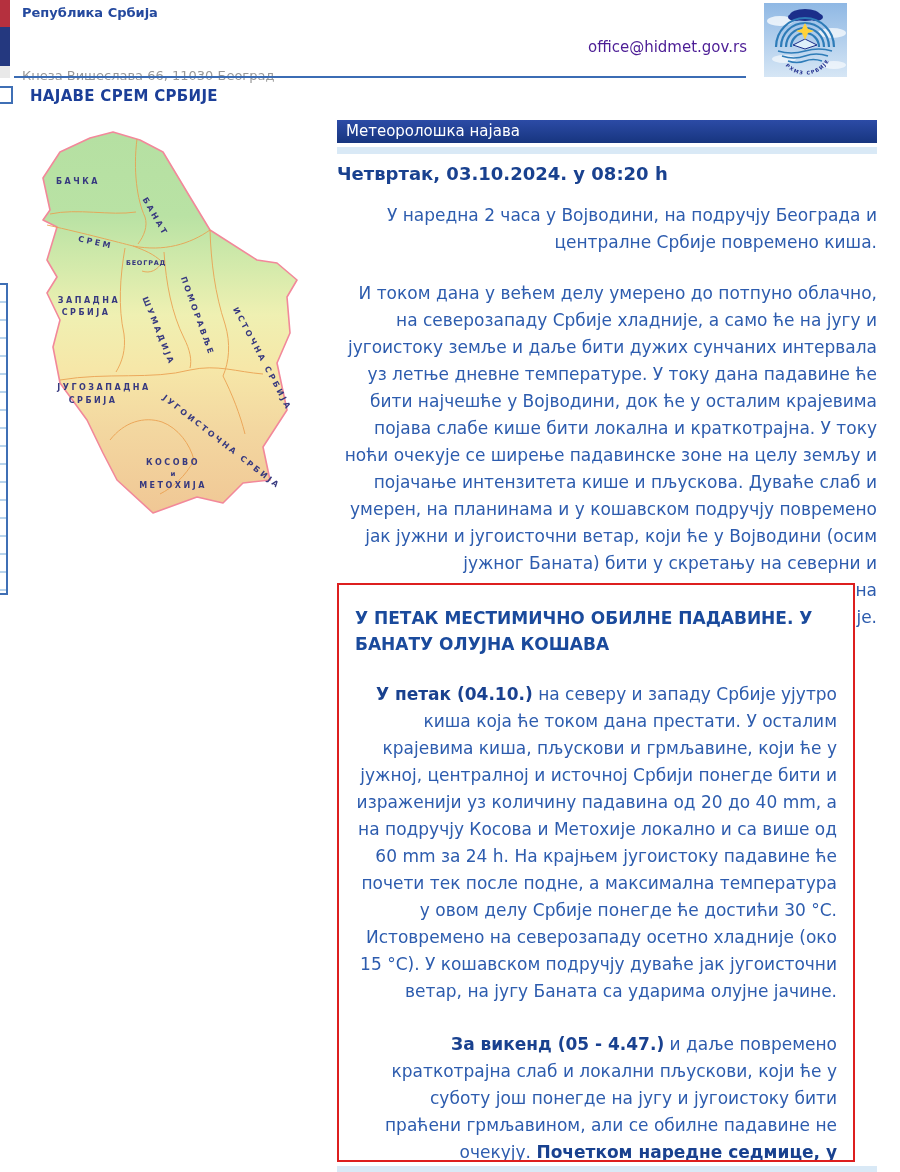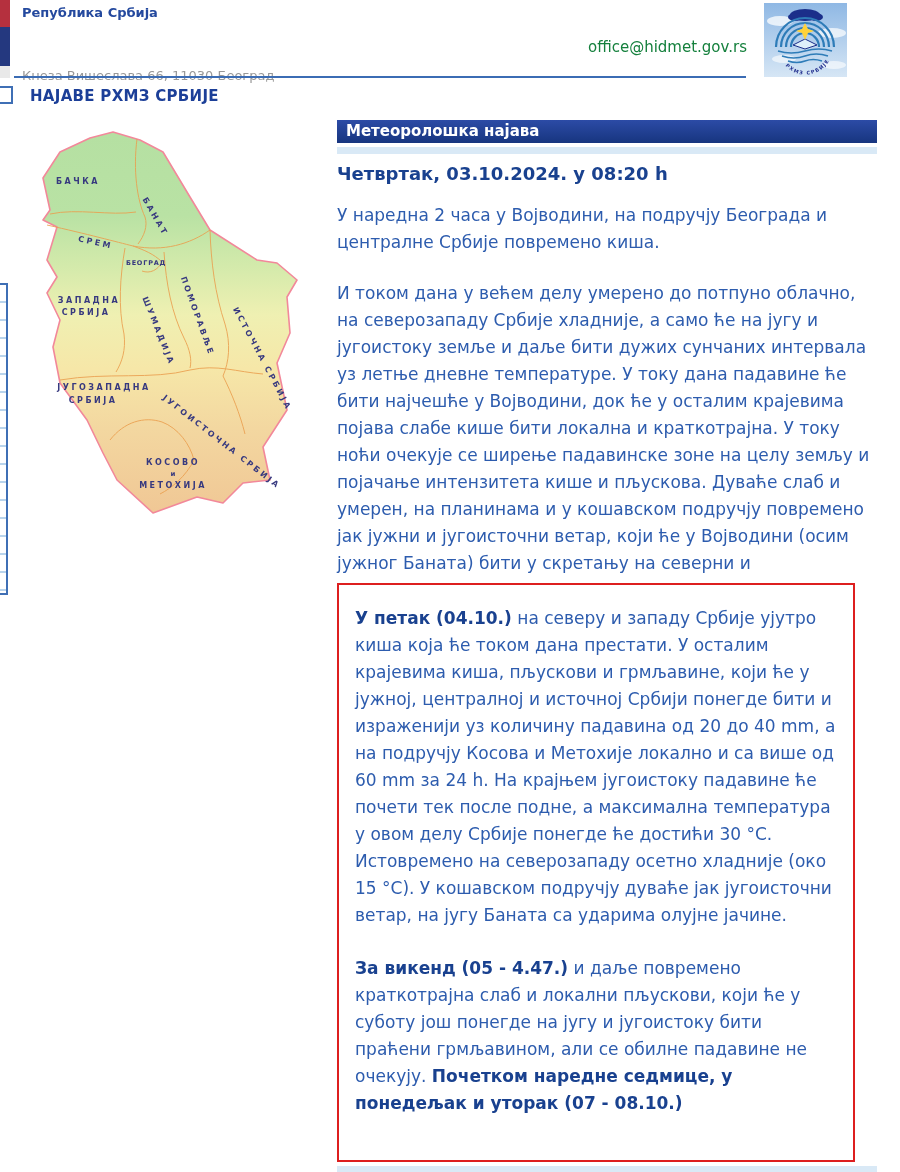--- a/index.html
+++ b/index.html
@@ -13,40 +13,40 @@
   .cut-box { position:absolute; left:0; top:86px; width:13px; height:18px;
     border:2px solid #3f6fb5; border-left:none; background:#fff; }
   .cut-table { position:absolute; left:0; top:283px; width:8px; height:312px;
     border:2px solid #3f6fb5; border-left:none;
     background:repeating-linear-gradient(180deg,#ffffff 0 16px,#b9d4ec 16px 18px); }
 
   
   .country { position:absolute; left:22px; top:5px; font-size:13px; font-weight:bold; color:#24499e; }
   .org { position:absolute; left:22px; top:22px; font-size:22px; font-weight:bold; color:#1d64b5; letter-spacing:-0.2px; }
   .address { position:absolute; left:22px; top:56px; font-size:13px; color:#989898;margin-top:12px; }
-  .email { position:absolute; left:588px; top:38px; font-size:15px; color:#15803d; text-decoration:none; }
+  .email { position:absolute; left:588px; top:38px; font-size:15px; color:#4c1d95; text-decoration:none; }
   .header-rule { position:absolute; left:14px; top:76px; width:732px; height:2px; background:#3b6cb4; }
   .logo { position:absolute; left:764px; top:3px; width:83px; height:74px; }
   .section-title { position:absolute; left:30px; top:87px; font-size:15px; font-weight:bold; color:#1c3f98; letter-spacing:0.3px; }
 
   
   .map { position:absolute; left:12px; top:122px; width:308px; height:400px; }
   .map text { font-family:"DejaVu Sans","Liberation Sans",sans-serif; font-weight:bold; fill:#37397f; }
   .rlabel { font-size:8px; letter-spacing:2.5px; }
   .rlabel-sm { font-size:6.5px; letter-spacing:0.8px; fill:#2b2d74; }
   .rlabel-i { font-size:7px; letter-spacing:0; }
 
   
   .bar { position:absolute; left:337px; top:120px; width:540px; height:23px;
-    background:linear-gradient(180deg,#2c4ba6,#17357f); color:#fff; font-size:15px; font-weight:bold;
+    background:linear-gradient(180deg,#2c4ba6,#17357f); color:#fff; font-size:15px; font-weight:normal;
     line-height:23px; padding-left:9px; }
   .strip { position:absolute; left:337px; top:147px; width:540px; height:7px; background:#d9e9f6; }
   .flow { position:absolute; left:337px; top:163px; width:540px; }
   .date { font-size:18px; font-weight:bold; color:#19418f; margin:0 0 18px 0; }
-  .para { font-size:17px; line-height:27px; color:#2d5cae; margin:0 0 24px 0; }
+  .para { font-size:17px; line-height:27px; color:#2d5cae; margin:13px 0 24px 0;text-align:right; }
   .b-navy { font-weight:bold; color:#19418f; }
 
   .warning { position:absolute; left:337px; top:583px; width:518px; height:579px;
     border:2px solid #dd1f1f; padding:20px 16px 10px 16px; overflow:hidden; background:#fff; }
   .warning-title { font-size:17px; font-weight:bold; color:#1a4a9c; line-height:26px; margin:0 0 24px 0; }
   .warning .para { margin-bottom:26px; }
   .bottom-strip { position:absolute; left:337px; top:1166px; width:540px; height:6px; background:#d9e9f6; }
 </style>
 </head>
 <body>
@@ -91,21 +91,21 @@
       <path d="M 18,53 Q 30,57 41,53 Q 52,49 64,53"></path>
       <path d="M 24,58 Q 33,61 41,58 Q 49,55 58,58"></path>
     </g>
     <path d="M 41,36 L 29,42 L 41,46 L 53,42 Z" fill="#dff0fa" stroke="#1b2f8a" stroke-width="1"></path>
     <polygon points="41,20 44,26 50,28 44,30 41,37 38,30 32,28 38,26" fill="#ffd23a"></polygon>
     <text font-size="5" letter-spacing="1.2" fill="#23308f" font-weight="bold">
       <textPath href="#capArc" startOffset="8">РХМЗ СРБИЈЕ</textPath>
     </text>
   </svg>
 
-  <div class="section-title">НАЈАВЕ РХМЗ СРБИЈЕ</div>
+  <div class="section-title">НАЈАВЕ СРЕМ СРБИЈЕ</div>
 
   <svg class="map" viewBox="0 0 308 400">
     <defs>
       <linearGradient id="terrain" x1="0" y1="0" x2="0" y2="1">
         <stop offset="0" stop-color="#b5e0a2"></stop>
         <stop offset="0.22" stop-color="#b9e2a4"></stop>
         <stop offset="0.35" stop-color="#d3eaab"></stop>
         <stop offset="0.48" stop-color="#eff0b2"></stop>
         <stop offset="0.62" stop-color="#f6e7a8"></stop>
         <stop offset="0.78" stop-color="#f3d7a0"></stop>
@@ -147,19 +147,20 @@
   <div class="bar">Метеоролошка најава</div>
   <div class="strip"></div>
 
   <div class="flow">
     <div class="date">Четвртак, 03.10.2024. у 08:20 h</div>
     <p class="para">У наредна 2 часа у Војводини, на подручју Београда и централне Србије повремено киша.</p>
     <p class="para">И током дана у већем делу умерено до потпуно облачно, на северозападу Србије хладније, а само ће на југу и југоистоку земље и даље бити дужих сунчаних интервала уз летње дневне температуре. У току дана падавине ће бити најчешће у Војводини, док ће у осталим крајевима појава слабе кише бити локална и краткотрајна. У току ноћи очекује се ширење падавинске зоне на целу земљу и појачање интензитета кише и пљускова. Дуваће слаб и умерен, на планинама и у кошавском подручју повремено јак јужни и југоисточни ветар, који ће у Војводини (осим јужног Баната) бити у скретању на северни и североисточни. Највиша температура од 13 °C на северозападу Војводине до 27 °C на југоистоку Србије.</p>
   </div>
 
   <div class="warning">
+    <div class="warning-title">У ПЕТАК МЕСТИМИЧНО ОБИЛНЕ ПАДАВИНЕ. У БАНАТУ ОЛУЈНА КОШАВА</div>
     <p class="para"><span class="b-navy">У петак (04.10.)</span><span> на северу и западу Србије ујутро киша која ће током дана престати. У осталим крајевима киша, пљускови и грмљавине, који ће у јужној, централној и источној Србији понегде бити и израженији уз количину падавина од 20 до 40 mm, а на подручју Косова и Метохије локално и са више од 60 mm за 24 h. На крајњем југоистоку падавине ће почети тек после подне, а максимална температура у овом делу Србије понегде ће достићи 30 °C. Истовремено на северозападу осетно хладније (око 15 °C). У кошавском подручју дуваће јак југоисточни ветар, на југу Баната са ударима олујне јачине.</span></p>
     <p class="para"><span class="b-navy">За викенд (05 - 4.47.)</span><span> и даље повремено краткотрајна слаб и локални пљускови, који ће у суботу још понегде на југу и југоистоку бити праћени грмљавином, али се обилне падавине не очекују. </span><span class="b-navy">Почетком наредне седмице, у понедељак и уторак (07 - 08.10.)</span></p>
   </div>
 
   <div class="bottom-strip"></div>
 
 </div>
 
 </body></html>

